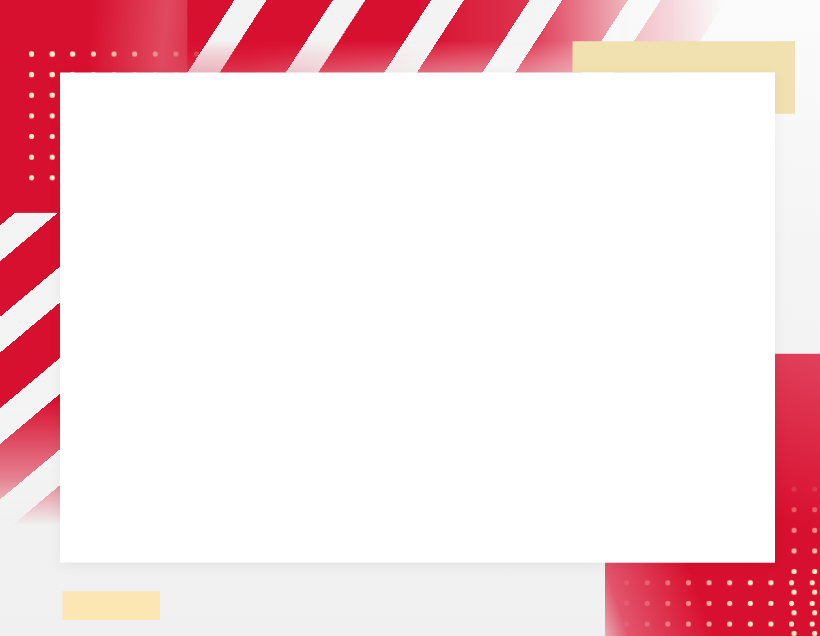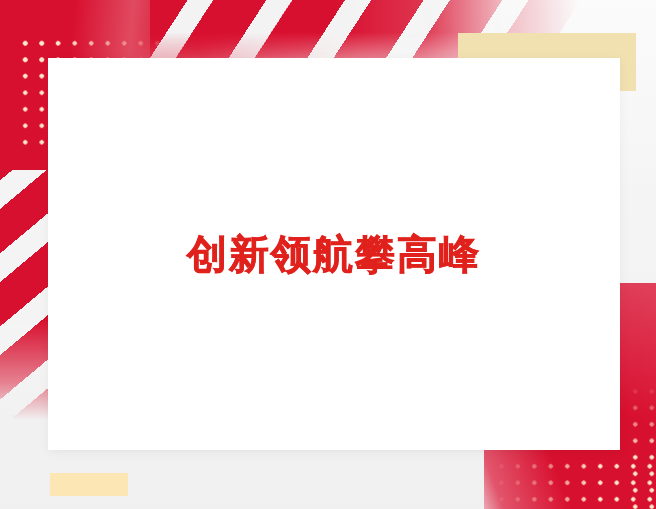--- a/index.html
+++ b/index.html
@@ -215,16 +215,15 @@
   <div class="dots dots-br-col"></div>
 
   <div class="gold-top"></div>
   <div class="gold-top-leg"></div>
 
   <div class="card"></div>
 
   <div class="gold-bottom"></div>
 
   <div class="headline">
-    <div class="headline-line">创新领航攀高峰</div>
   </div>
 
 </div>
 
 </body></html>

